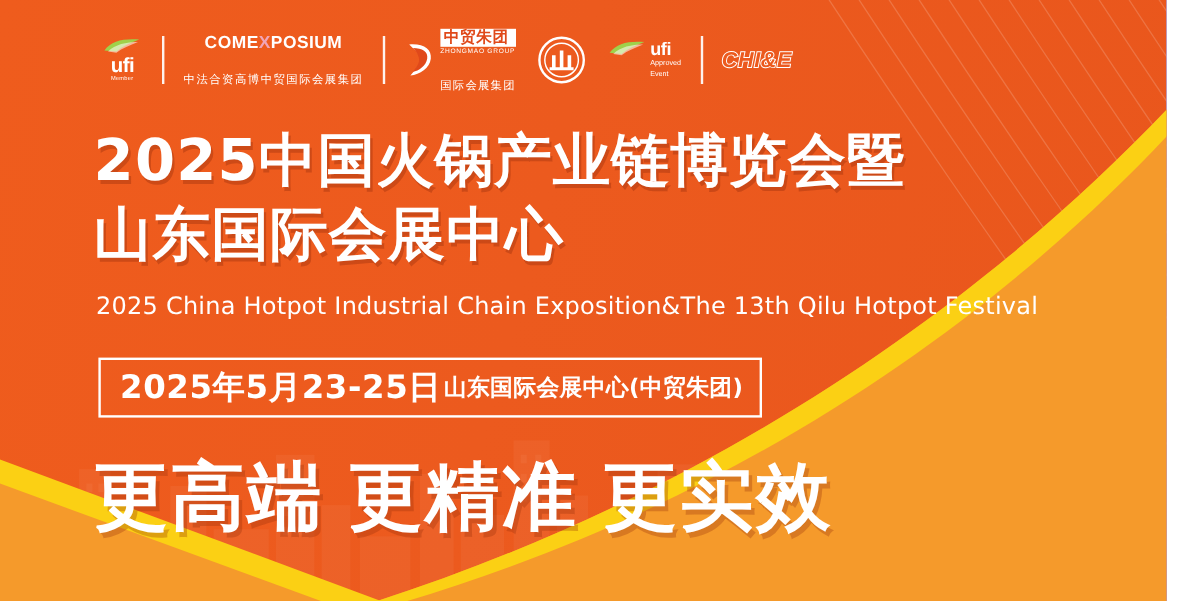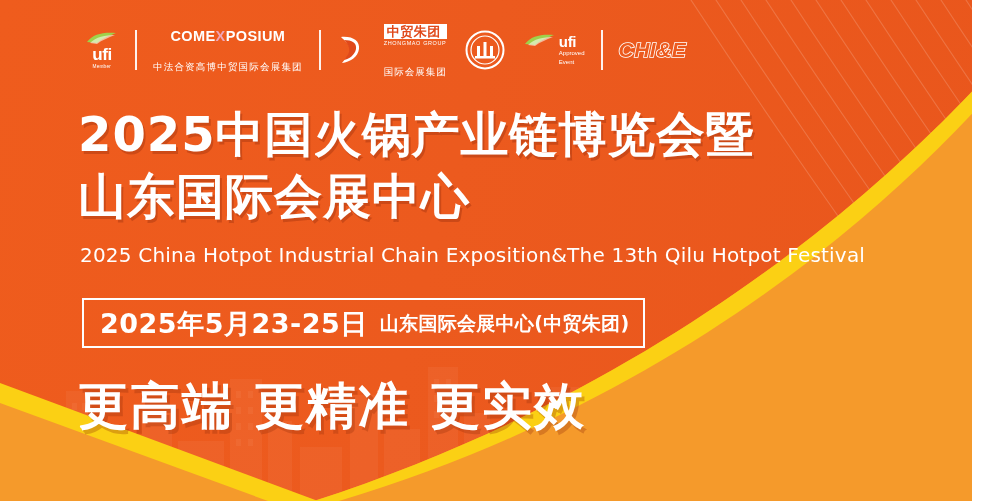--- a/index.html
+++ b/index.html
@@ -129,21 +129,21 @@
   .comex-cn {
     color: #ffffff;
     font-size: 9.5px;
     letter-spacing: 1.2px;
     margin-top: 18px;
     white-space: nowrap;
     font-family: "DejaVu Sans", "Liberation Sans", sans-serif;
   }
 
   
-  .zm { display: flex; align-items: center; gap: 21px; }
+  .zm { display: flex; align-items: center; gap: 4px; }
   .zm-icon { width: 26px; height: 30px; }
   .zm-text { display: flex; flex-direction: column; line-height: 1; }
   .zm-cn {
     background: #ffffff;
     color: #e0491a;
     font-weight: 700;
     font-size: 13px;
     padding: 1px 3px;
     letter-spacing: .5px;
     white-space: nowrap;
@@ -173,21 +173,21 @@
   .ufi2 { display: flex; align-items: flex-start; gap: 2px; }
   .ufi2-right { display: flex; flex-direction: column; line-height: 1; }
   .ufi2-word { color: #ffffff; font-weight: 700; font-size: 15px; letter-spacing: -.3px; }
   .ufi2-sub { color: #ffffff; font-size: 6px; line-height: 1.25; margin-top: 1px; }
 
   
   .chie {
     color: #ec5a1e;
     font-weight: 700;
     font-style: italic;
-    font-size: 21px;
+    font-size: 18px;
     letter-spacing: .5px;
     -webkit-text-stroke: 1.6px #ffffff;
     paint-order: stroke fill;
     white-space: nowrap;
   }
 
   
   .headline {
     position: absolute;
     left: 78px;
@@ -222,21 +222,21 @@
   .datebox {
     position: absolute;
     left: 82px;
     top: 298px;
     height: 50px;
     box-sizing: border-box;
     border: 2px solid #ffffff;
     display: flex;
     align-items: center;
     padding: 0 14px 0 16px;
-    gap: 12px;
+    gap: 2px;
     z-index: 5;
   }
   .date-main {
     color: #ffffff;
     font-weight: 700;
     font-size: 27px;
     letter-spacing: .5px;
     white-space: nowrap;
     line-height: 1;
     font-family: "DejaVu Sans", "Liberation Sans", sans-serif;
@@ -251,21 +251,21 @@
     font-family: "DejaVu Sans", "Liberation Sans", sans-serif;
   }
 
   
   .slogan {
     position: absolute;
     left: 78px;
     top: 377px;
     color: #ffffff;
     font-weight: 700;
-    font-size: 50px;
+    font-size: 62px;
     line-height: 1.18;
     letter-spacing: 2px;
     white-space: nowrap;
     z-index: 5;
     text-shadow: 3px 4px 0 rgba(150, 45, 10, .30);
     font-family: "DejaVu Sans", "Liberation Sans", sans-serif;
   }
   .slogan .gap { display: inline-block; width: 20px; }
 </style>
 </head>

